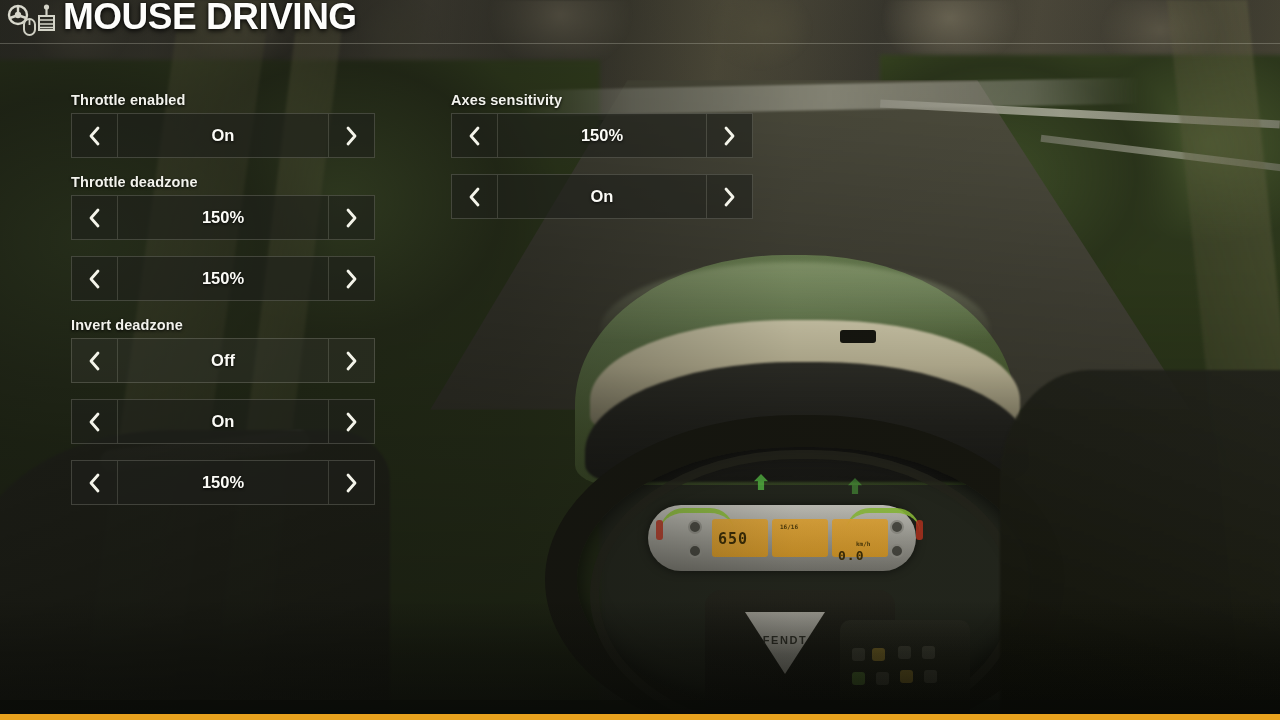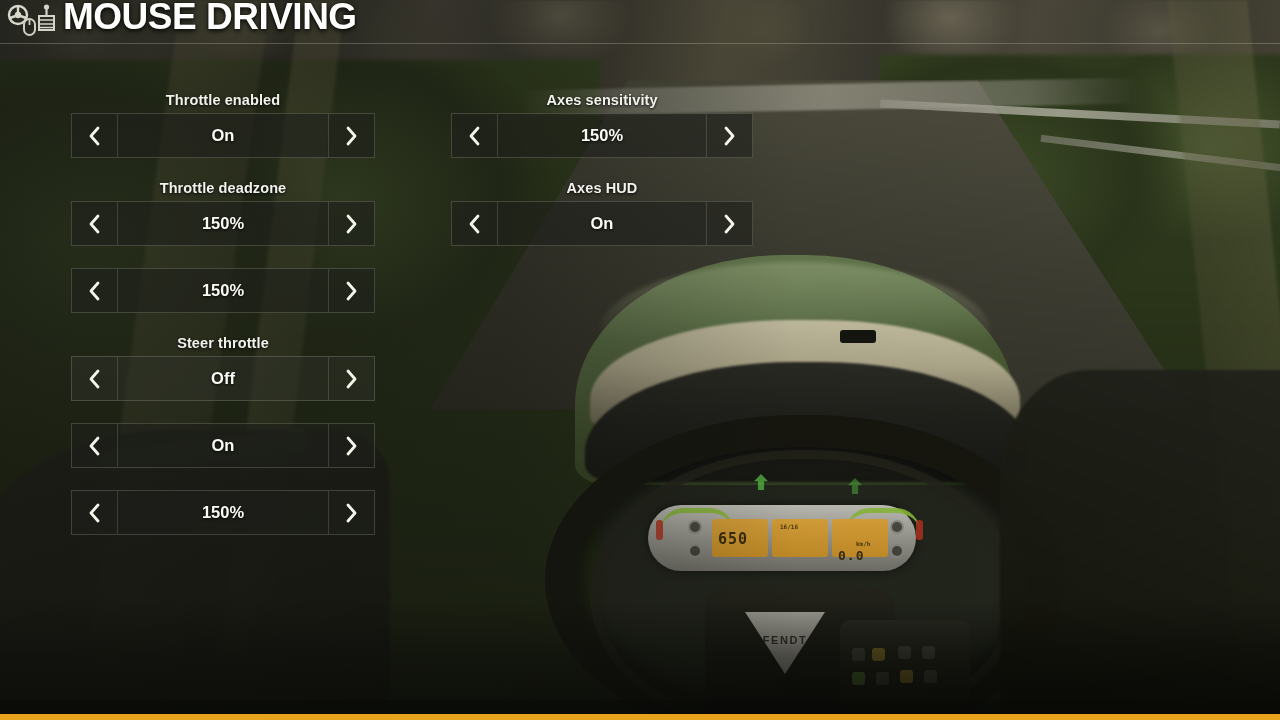--- a/index.html
+++ b/index.html
@@ -246,21 +246,21 @@
   .hdr-rule {
     position:absolute; left:0; top:43px; width:1280px; height:1px;
     background:rgba(225,225,210,.26);
   }
 
   
   .col { position:absolute; }
   .col-left  { left:71px;  top:92px; width:304px; }
   .col-right { left:451px; top:92px; width:302px; }
 
-  .opt { margin-bottom:22px;text-align:center; }
+  .opt { margin-bottom:16px; }
   .opt-label {
     font-size:14.5px; font-weight:bold; color:#f2f2ec;
     margin-bottom:5px; letter-spacing:.1px;
     text-shadow:0 1px 3px rgba(0,0,0,.9);
   }
   .opt-row {
     position:relative; display:flex; align-items:stretch;
     height:45px;
     background:rgba(30,32,27,.60);
     border:1px solid rgba(214,214,198,.20);
@@ -430,21 +430,21 @@
         <div class="opt-value">150%</div>
         <div class="arrow right">
           <svg width="15" height="22" viewBox="0 0 15 22">
               <path d="M4 3 L11 11 L4 19" fill="none" stroke="#f4f4ea" stroke-width="2.8" stroke-linecap="round" stroke-linejoin="round"></path>
             </svg>
         </div>
       </div>
     </div>
 
     <div class="opt">
-      <div class="opt-label">Steer throttle</div>
+      <div class="opt-label">Invert deadzone</div>
       <div class="opt-row hl">
         <div class="arrow left">
           <svg width="15" height="22" viewBox="0 0 15 22">
               <path d="M11 3 L4 11 L11 19" fill="none" stroke="#f4f4ea" stroke-width="2.8" stroke-linecap="round" stroke-linejoin="round"></path>
             </svg>
         </div>
         <div class="opt-value">Off</div>
         <div class="arrow right">
           <svg width="15" height="22" viewBox="0 0 15 22">
               <path d="M4 3 L11 11 L4 19" fill="none" stroke="#f4f4ea" stroke-width="2.8" stroke-linecap="round" stroke-linejoin="round"></path>
@@ -500,21 +500,20 @@
         <div class="opt-value">150%</div>
         <div class="arrow right">
           <svg width="15" height="22" viewBox="0 0 15 22">
               <path d="M4 3 L11 11 L4 19" fill="none" stroke="#f4f4ea" stroke-width="2.8" stroke-linecap="round" stroke-linejoin="round"></path>
             </svg>
         </div>
       </div>
     </div>
 
     <div class="opt">
-      <div class="opt-label">Axes HUD</div>
       <div class="opt-row">
         <div class="arrow left">
           <svg width="15" height="22" viewBox="0 0 15 22">
               <path d="M11 3 L4 11 L11 19" fill="none" stroke="#f4f4ea" stroke-width="2.8" stroke-linecap="round" stroke-linejoin="round"></path>
             </svg>
         </div>
         <div class="opt-value">On</div>
         <div class="arrow right">
           <svg width="15" height="22" viewBox="0 0 15 22">
               <path d="M4 3 L11 11 L4 19" fill="none" stroke="#f4f4ea" stroke-width="2.8" stroke-linecap="round" stroke-linejoin="round"></path>

